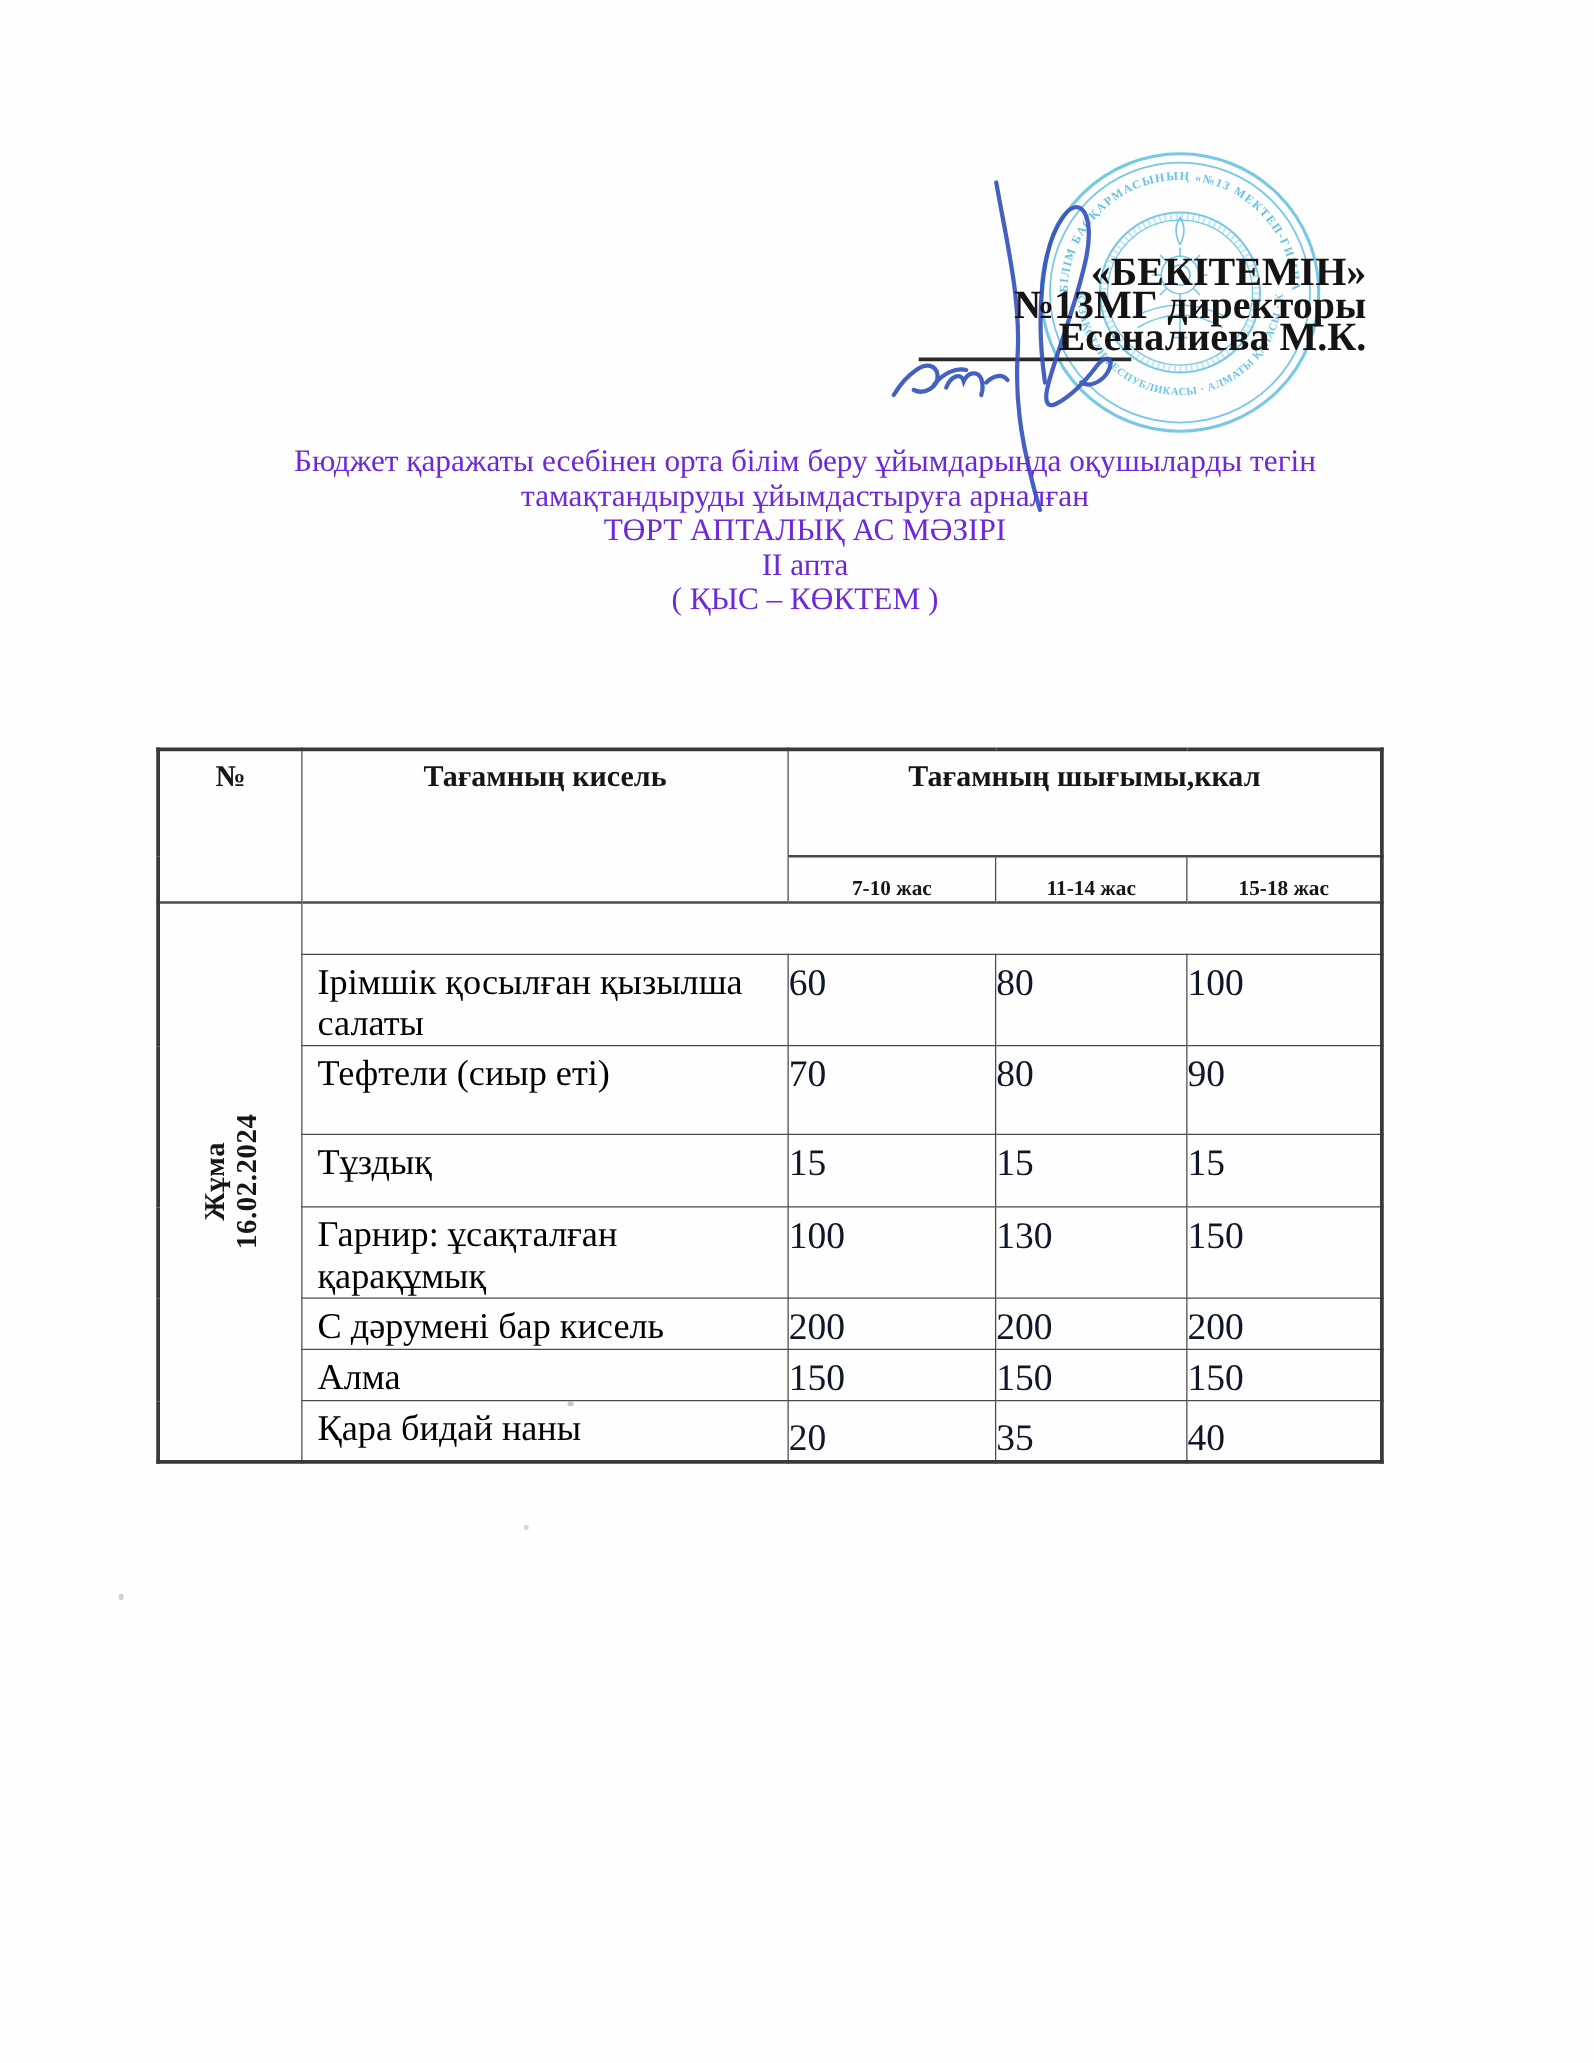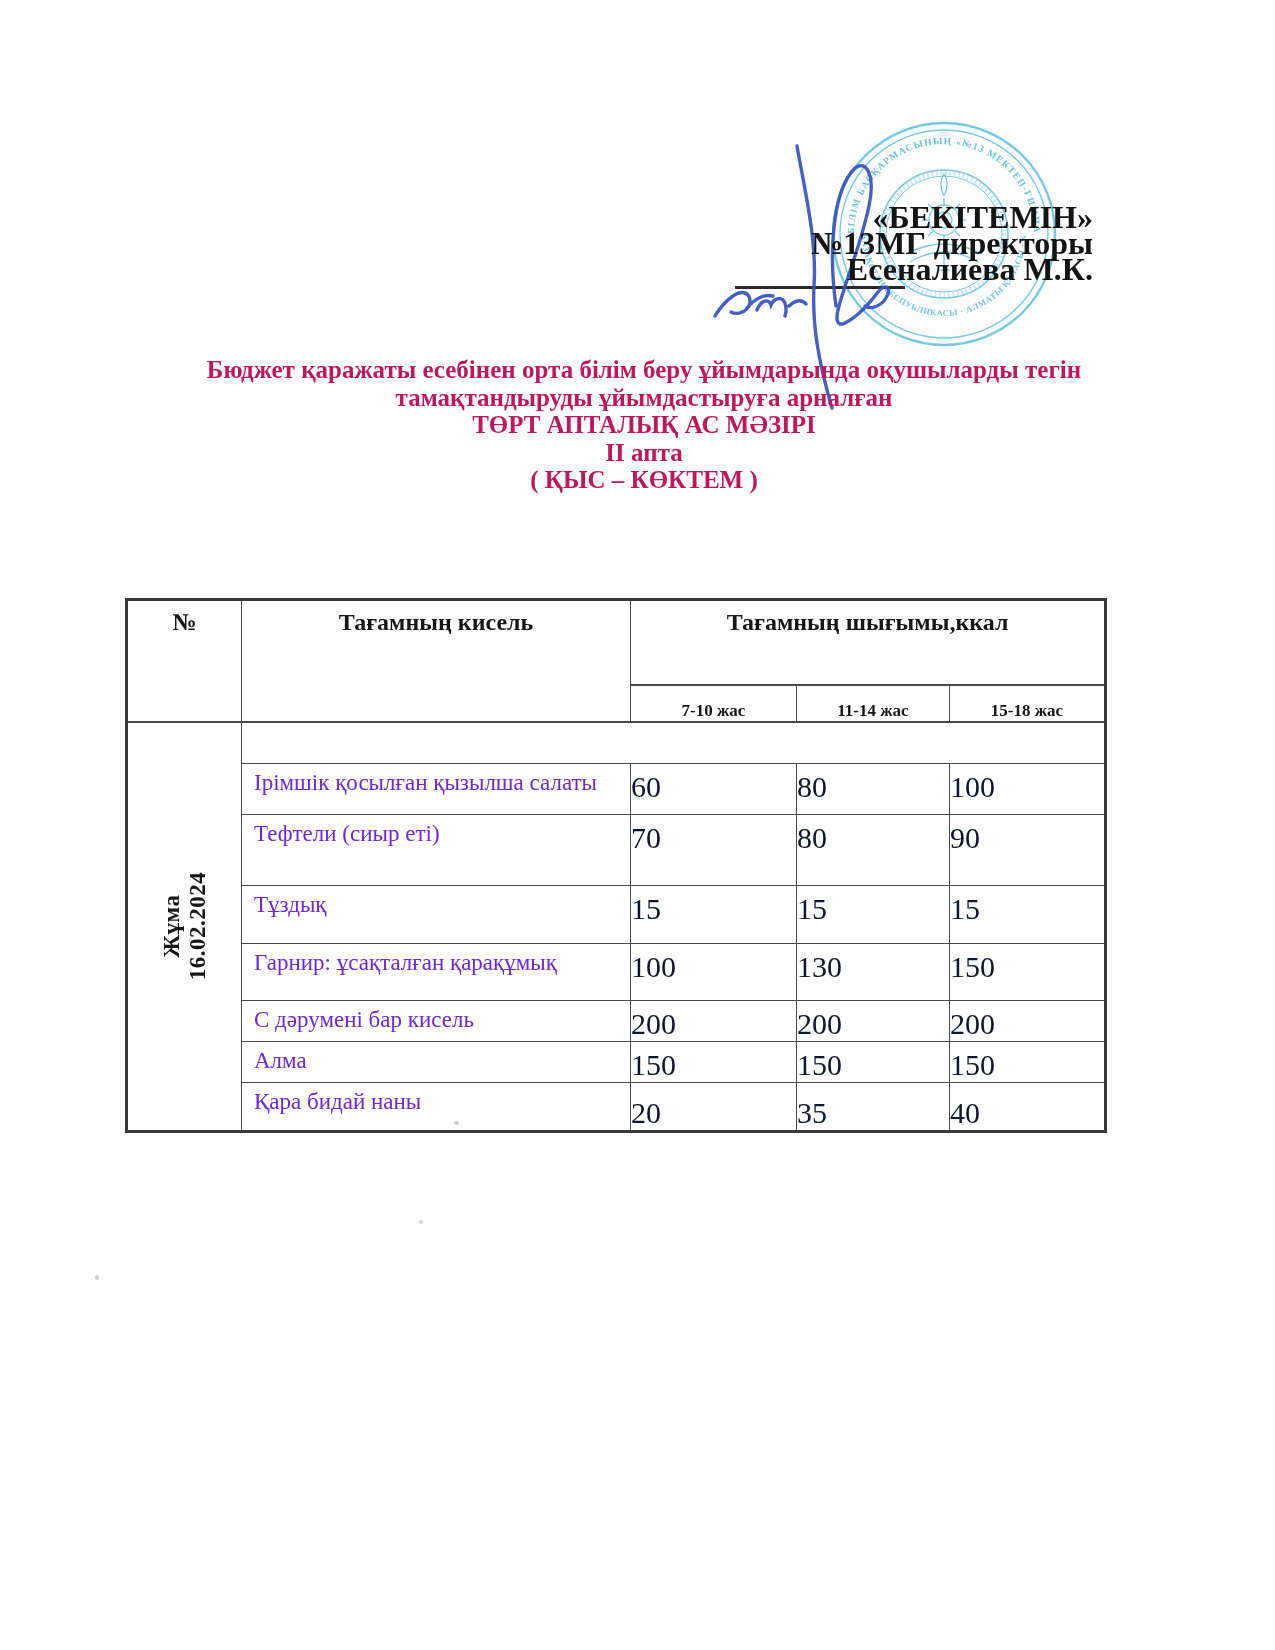--- a/index.html
+++ b/index.html
@@ -23,21 +23,21 @@
   
   .signature-svg { position:absolute; left:695px; top:108px; z-index:3; }
   .signature-line {
     position:absolute; left:735px; top:286px; width:170px; height:2.5px;
     background:#2a2a2a; z-index:2;
   }
 
   
   .doc-title {
     position:absolute; left:0; top:356px; width:1254px; text-align:center;
-    font-weight:bold; font-size:25px; line-height:27.5px; color:#be185d;
+    font-weight:normal; font-size:25px; line-height:27.5px; color:#6d28d9;
     z-index:4;
     padding-left:34px;
   }
 
   
   .table-wrap { position:absolute; left:125px; top:598px; z-index:4; }
   table.menu-table {
     border-collapse:collapse; table-layout:fixed; width:979px;
     border:3px solid #3a3a3a;
   }
@@ -62,22 +62,22 @@
   .day-rot {
     position:absolute; top:50%; left:50%;
     transform:translate(-50%,-50%) rotate(-90deg);
     white-space:nowrap; text-align:center;
     font-weight:bold; font-size:23px; line-height:26px; color:#161616;
     letter-spacing:.5px;
   }
   .day-rot span { display:block; }
 
   .dish-cell {
-    font-size:23px; vertical-align:top; text-align:left;
-    padding:6px 6px 0 12px; color:#6d28d9;
+    font-size:29px; vertical-align:top; text-align:left;
+    padding:6px 6px 0 12px; color:#000000;
   }
   .val-cell {
     font-size:30px; vertical-align:top; text-align:left;
     padding-top:6px; color:#0f172a;
   }
   .row-7 .val-cell { padding-top:13px; }
   .empty-cell { }
 
   
   .speck { position:absolute; background:#9a9a9a; border-radius:50%; opacity:.55; }

